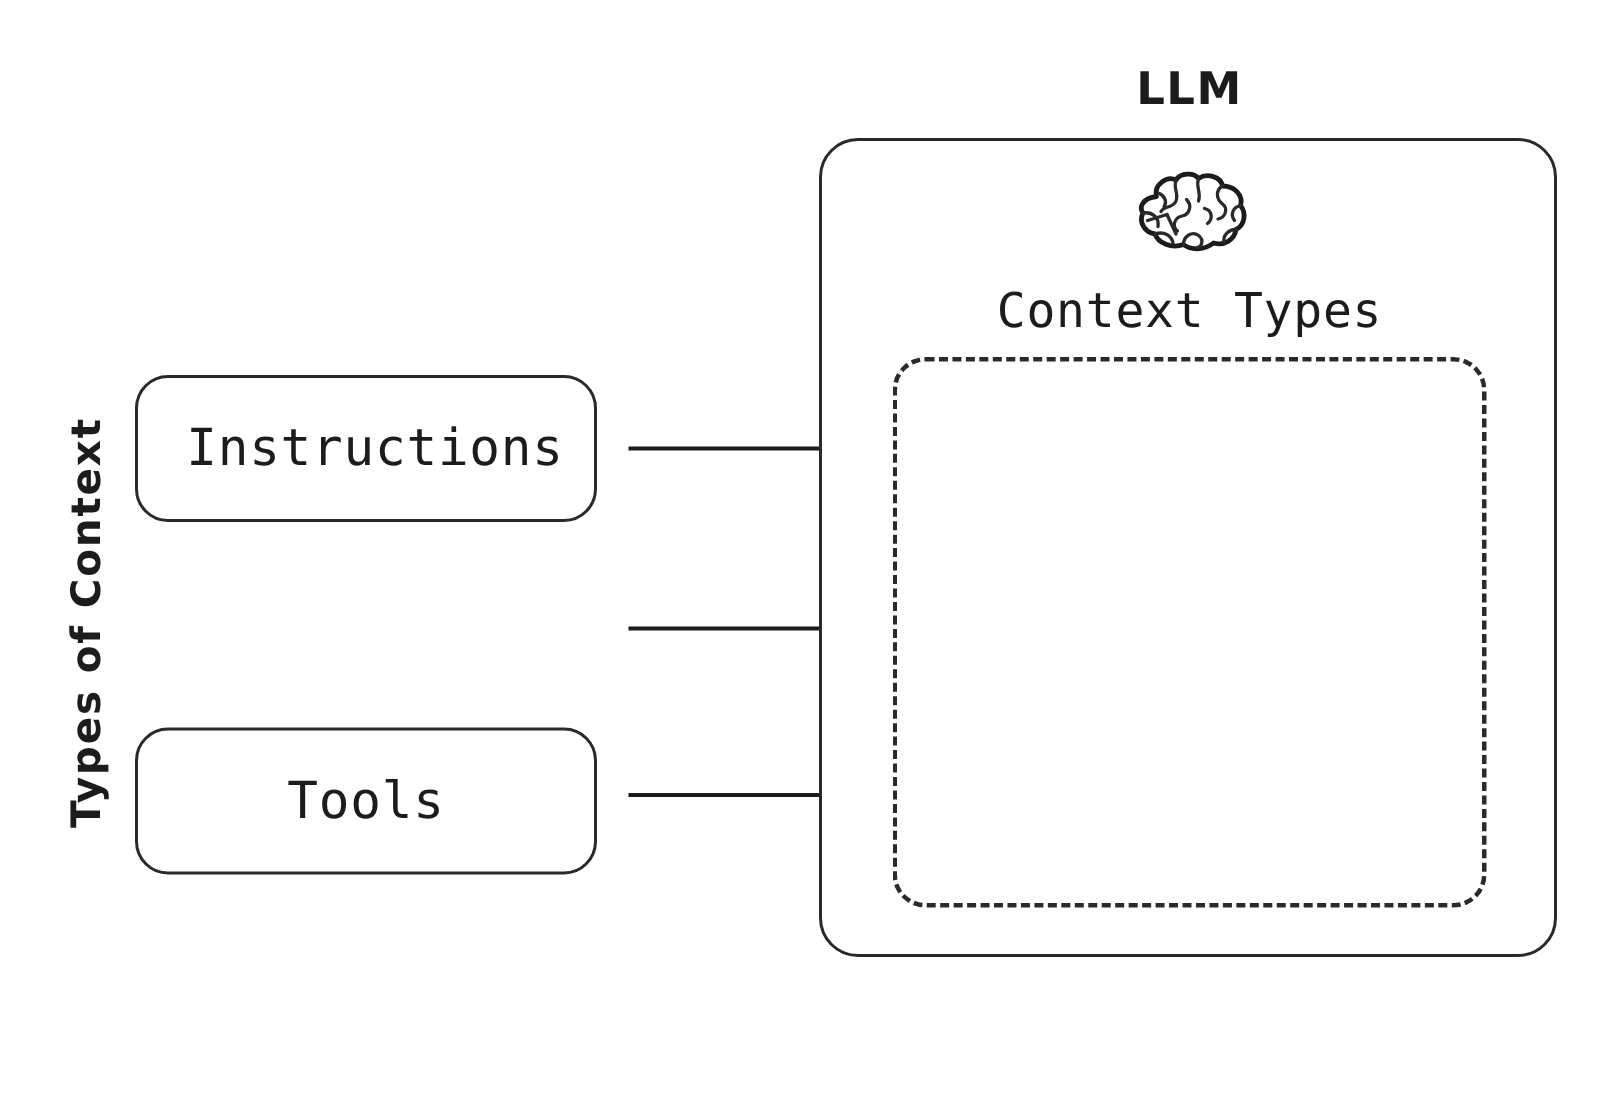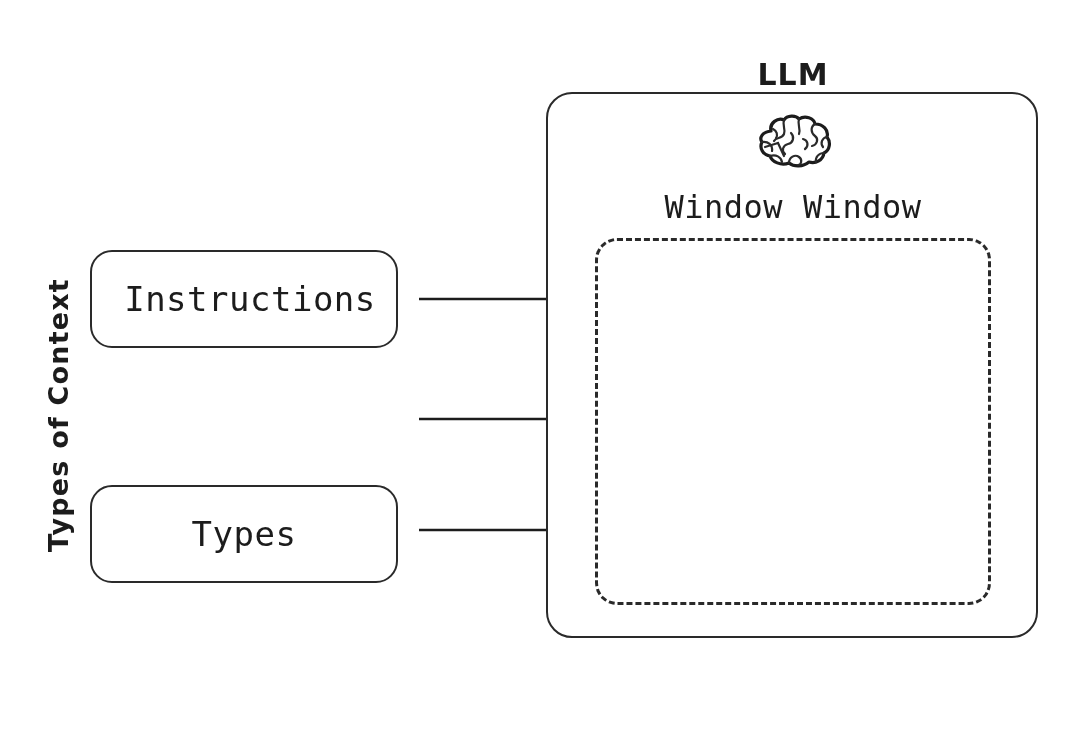--- a/index.html
+++ b/index.html
@@ -87,21 +87,20 @@
     position: absolute;
     left: 793px;
     top: 60px;
     transform: translate(-50%, -50%);
     font-family: "DejaVu Sans", sans-serif;
     font-size: 30px;
     font-weight: 600;
     letter-spacing: 1px;
     color: #1c1c1c;
     white-space: nowrap;
-    margin-top: 14px;
   }
 
   
   #llm-box {
     position: absolute;
     left: 546px;
     top: 92px;
     width: 492px;
     height: 546px;
     box-sizing: border-box;
@@ -170,21 +169,21 @@
 <div id="canvas">
 
   <div id="types-label">Types of Context</div>
 
   <div class="ctx-box" id="box-instructions">
     <span class="ctx-label">Instructions</span>
   </div>
 
 
   <div class="ctx-box" id="box-tools">
-    <span class="ctx-label">Types</span>
+    <span class="ctx-label">Tools</span>
   </div>
 
   <svg class="arrow-svg" id="arrow-instructions" viewBox="0 0 200 30">
     <line class="arrow-line" x1="14" y1="15" x2="178" y2="15"></line>
     <path class="arrow-head" d="M 178 15 L 160 8.2 L 165 15 L 160 21.8 Z"></path>
   </svg>
 
   <svg class="arrow-svg" id="arrow-knowledge" viewBox="0 0 200 30">
     <line class="arrow-line" x1="14" y1="15" x2="178" y2="15"></line>
     <path class="arrow-head" d="M 178 15 L 160 8.2 L 165 15 L 160 21.8 Z"></path>
@@ -223,17 +222,17 @@
       <path class="brain-stroke-thin" d="M 73 40 C 68 40, 64 44, 65 49"></path>
       <path class="brain-stroke-thin" d="M 76 24 C 71 25, 69 30, 72 34"></path>
       <path class="brain-stroke-thin" d="M 40 20 C 44 24, 42 30, 37 31 C 32 32, 30 38, 34 41"></path>
       <path class="brain-stroke-thin" d="M 52 26 C 57 27, 58 33, 54 36"></path>
       <path class="brain-stroke-thin" d="M 22 16 C 26 18, 27 22, 25 25"></path>
       <path class="brain-stroke-thin" d="M 14 34 L 27 30"></path>
       <path class="brain-stroke-thin" d="M 27 30 L 33 43"></path>
     </svg>
   </div>
 
-  <div id="context-window-label">Window Window</div>
+  <div id="context-window-label">Context Types</div>
 
   <div id="context-window-box"></div>
 
 </div>
 
 </body></html>

